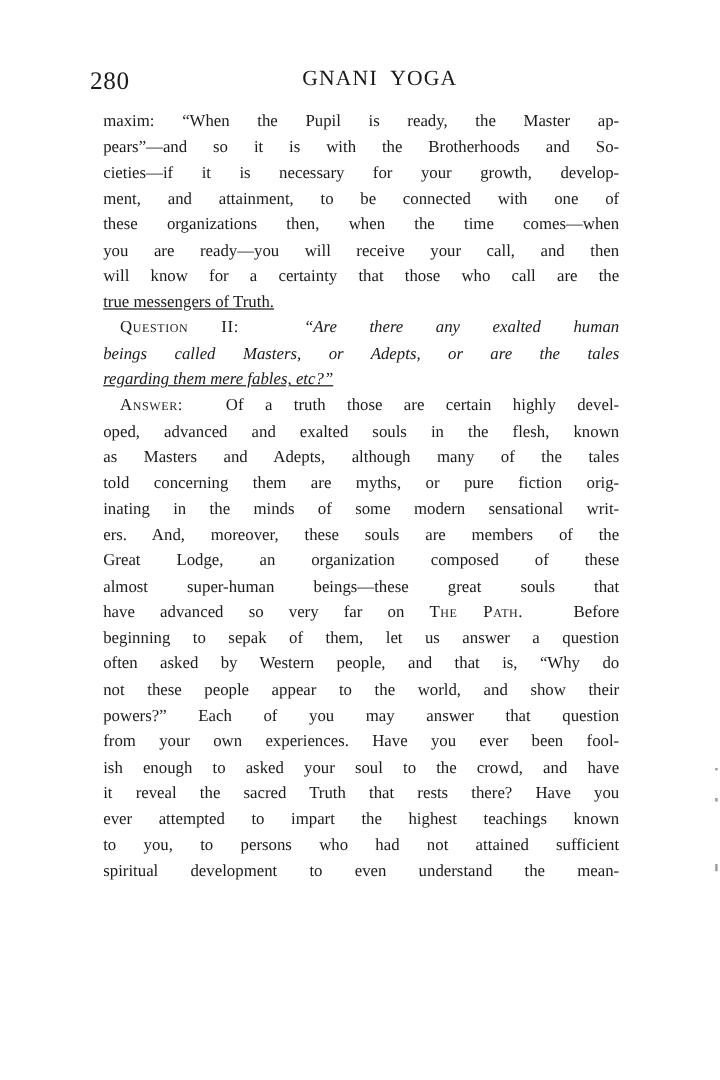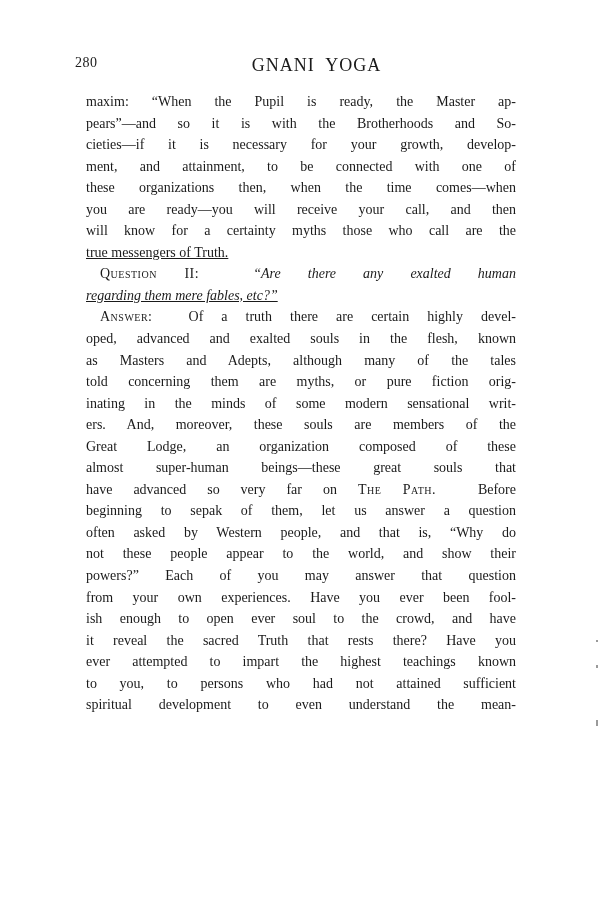--- a/index.html
+++ b/index.html
@@ -6,21 +6,21 @@
     body {
       width: 600px; height: 900px;
       background: #ffffff;
       position: relative;
       overflow: hidden;
       color: #1a1a1a;
       font-family: "Liberation Serif", "DejaVu Serif", serif;
     }
     .page-number {
       position: absolute; left: 75px; top: 55px;
-      font-size: 14px; letter-spacing: 0.5px;
+      font-size: 21px; letter-spacing: 0.5px;
     }
     .running-head {
       position: absolute; left: 0; width: 600px; top: 55px;
       text-align: center; font-size: 18px; letter-spacing: 1px;
       padding-left: 33px; box-sizing: border-box;
     }
     .body-text {
       position: absolute; left: 86px; top: 91px; width: 430px;
       font-size: 14px; line-height: 21.55px;
     }
@@ -42,41 +42,42 @@
 <div class="page-number">280</div>
 <div class="running-head" style="white-space:pre;">GNANI  YOGA</div>
 
 <div class="body-text">
   <span class="line">maxim:  “When the Pupil is ready, the Master ap-</span>
   <span class="line">pears”—and so it is with the Brotherhoods and So-</span>
   <span class="line">cieties—if it is necessary for your growth, develop-</span>
   <span class="line">ment, and attainment, to be connected with one of</span>
   <span class="line">these organizations then, when the time comes—when</span>
   <span class="line">you are ready—you will receive your call, and then</span>
-  <span class="line">will know for a certainty myths those who call are the</span>
+  <span class="line">will know for a certainty that those who call are the</span>
   <span class="line last">true messengers of Truth.</span>
 
   <span class="line indent"><span class="sc">Question II:</span>&nbsp;&nbsp;<span class="it">“Are there any exalted human</span></span>
+  <span class="line it">beings called Masters, or Adepts, or are the tales</span>
   <span class="line it last">regarding them mere fables, etc?”</span>
 
-  <span class="line indent"><span class="sc">Answer:</span>&nbsp;&nbsp;<span>Of a truth there are certain highly devel-</span></span>
+  <span class="line indent"><span class="sc">Answer:</span>&nbsp;&nbsp;<span>Of a truth those are certain highly devel-</span></span>
   <span class="line">oped, advanced and exalted souls in the flesh, known</span>
   <span class="line">as Masters and Adepts, although many of the tales</span>
   <span class="line">told concerning them are myths, or pure fiction orig-</span>
   <span class="line">inating in the minds of some modern sensational writ-</span>
   <span class="line">ers.  And, moreover, these souls are members of the</span>
   <span class="line">Great Lodge, an organization composed of these</span>
   <span class="line">almost super-human beings—these great souls that</span>
   <span class="line"><span>have advanced so very far on</span> <span class="sc">The Path.</span>&nbsp;&nbsp;<span>Before</span></span>
   <span class="line">beginning to sepak of them, let us answer a question</span>
   <span class="line">often asked by Western people, and that is, “Why do</span>
   <span class="line">not these people appear to the world, and show their</span>
   <span class="line">powers?”  Each of you may answer that question</span>
   <span class="line">from your own experiences.  Have you ever been fool-</span>
-  <span class="line">ish enough to open ever soul to the crowd, and have</span>
+  <span class="line">ish enough to asked your soul to the crowd, and have</span>
   <span class="line">it reveal the sacred Truth that rests there?  Have you</span>
   <span class="line">ever attempted to impart the highest teachings known</span>
   <span class="line">to you, to persons who had not attained sufficient</span>
   <span class="line">spiritual development to even understand the mean-</span>
 </div>
 
 <div class="edge-mark" style="top:640px;height:2px;"></div>
 <div class="edge-mark" style="top:665px;height:3px;"></div>
 <div class="edge-mark" style="top:720px;height:6px;"></div>
 

